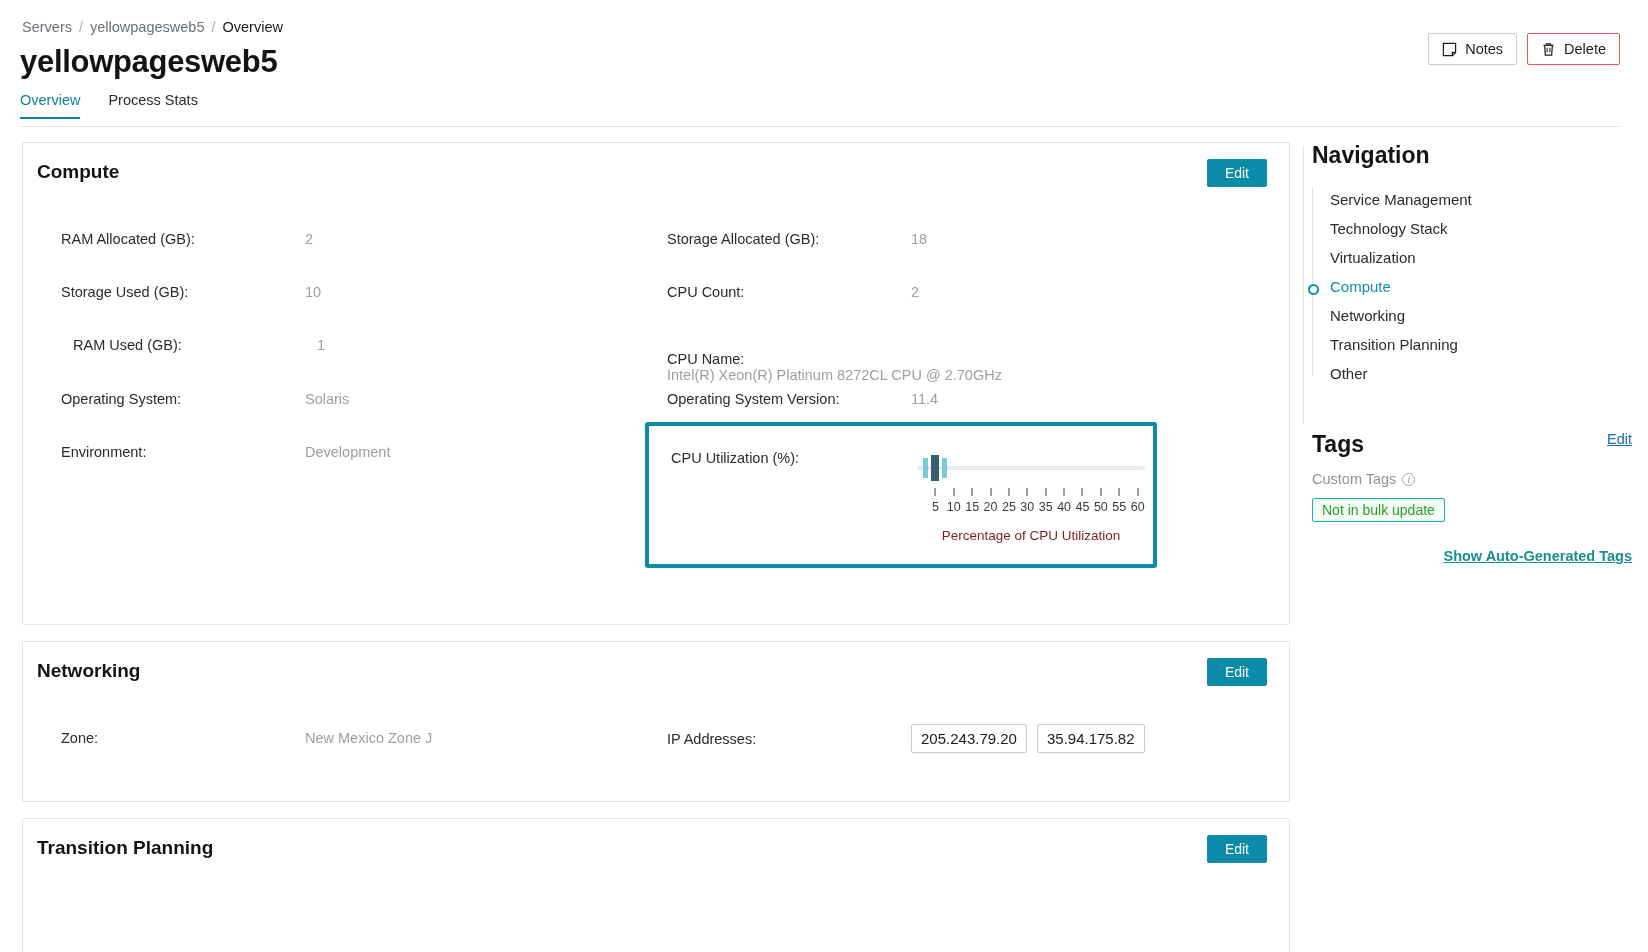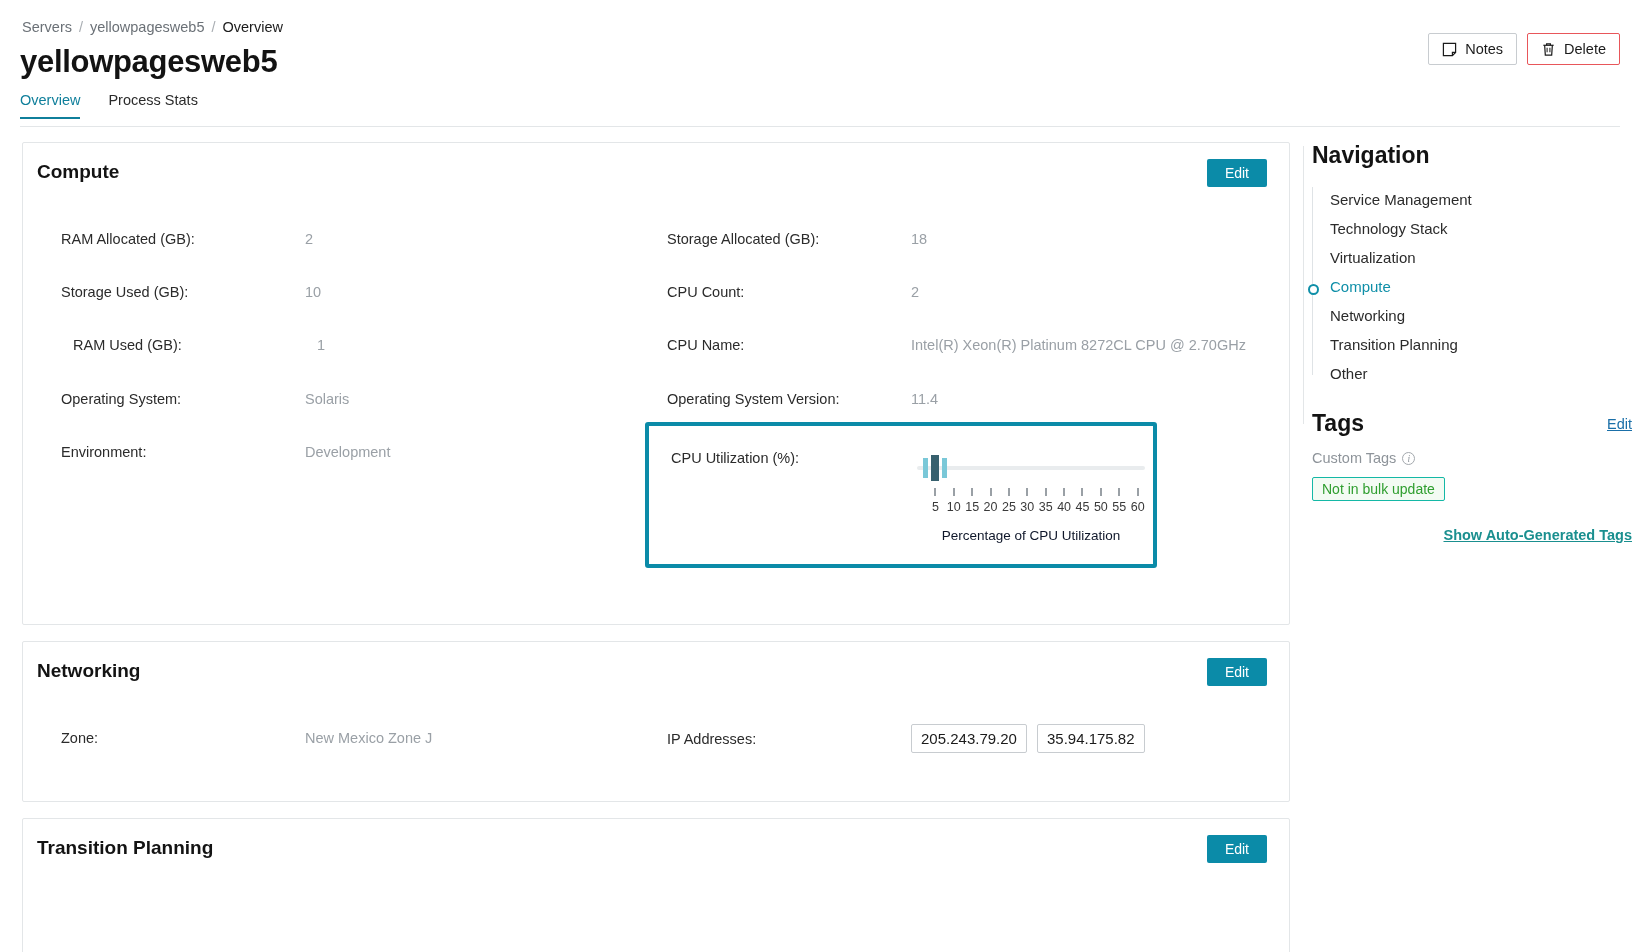--- a/index.html
+++ b/index.html
@@ -147,21 +147,21 @@
   }
   .tick-labels {
     position: relative; height: 17px; margin-top: 2px;
   }
   .tick-labels .tl {
     position: absolute; top: 0; font-size: 12.5px; color: #3a3a3a;
     transform: translateX(-50%); white-space: nowrap;
   }
   .slider-caption {
     margin-top: 11px; text-align: center;
-    font-size: 13.5px; color: #0f172a;
+    font-size: 13.5px; color: #7f1d1d;
   }
 
   
   .ipbox {
     display: inline-block;
     border: 1px solid #c8ccd0; background: #fff;
     padding: 5px 9px; font-size: 15px; color: #1b1b1b;
     border-radius: 2px; margin-right: 6px;
     font-family: "Liberation Sans", sans-serif;
   }
@@ -187,22 +187,22 @@
     padding: 6px 0 6px 0; cursor: pointer; white-space: nowrap;
   }
   .nav-item.active { color: #0f8fa8; }
   .nav-item.active::before {
     content: ""; position: absolute; left: -22px; top: 12px;
     width: 7px; height: 7px; border-radius: 50%;
     border: 2px solid #0f8fa8; background: #fff;
   }
 
   .tags-head {
-    position: relative; margin-top: 22px;
-    display: flex; align-items: center; justify-content: space-between;
+    position: relative; margin-top: 43px;
+    display: flex; align-items: flex-start; justify-content: space-between;
   }
   .link {
     color: #1a6fa8; font-size: 14.5px;
     text-decoration: underline; cursor: pointer;
   }
   .custom-tags-row {
     margin-top: 13px; font-size: 14.5px; color: #8e949a;
     display: flex; align-items: center; gap: 6px;
   }
   .info-i {
@@ -293,21 +293,21 @@
     </div>
 
     <div class="field col-right" style="left:644px; top:88px;">
       <span class="lbl">Storage Allocated (GB):</span>
       <span class="val">18</span>
     </div>
     <div class="field col-right" style="left:644px; top:141px;">
       <span class="lbl">CPU Count:</span>
       <span class="val">2</span>
     </div>
-    <div class="field col-right" style="left:644px; top:194px;">
+    <div class="field col-right" style="left:644px; top:208px;flex-direction:column;">
       <span class="lbl">CPU Name:</span>
       <span class="val">Intel(R) Xeon(R) Platinum 8272CL CPU @ 2.70GHz</span>
     </div>
     <div class="field col-right" style="left:644px; top:248px;">
       <span class="lbl">Operating System Version:</span>
       <span class="val">11.4</span>
     </div>
 
     <div id="cpu-highlight">
       <div id="cpu-util-label">CPU Utilization (%):</div>

